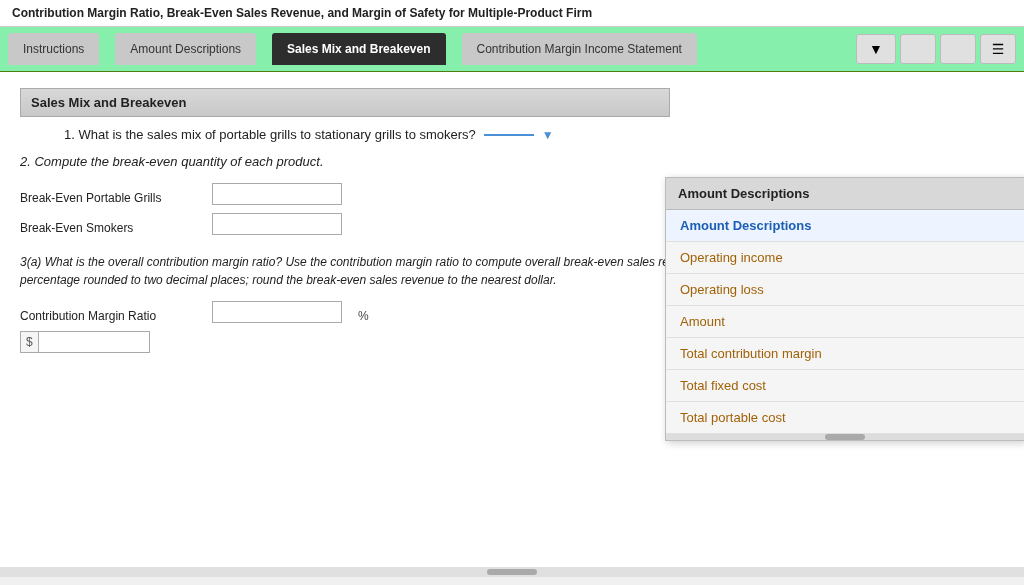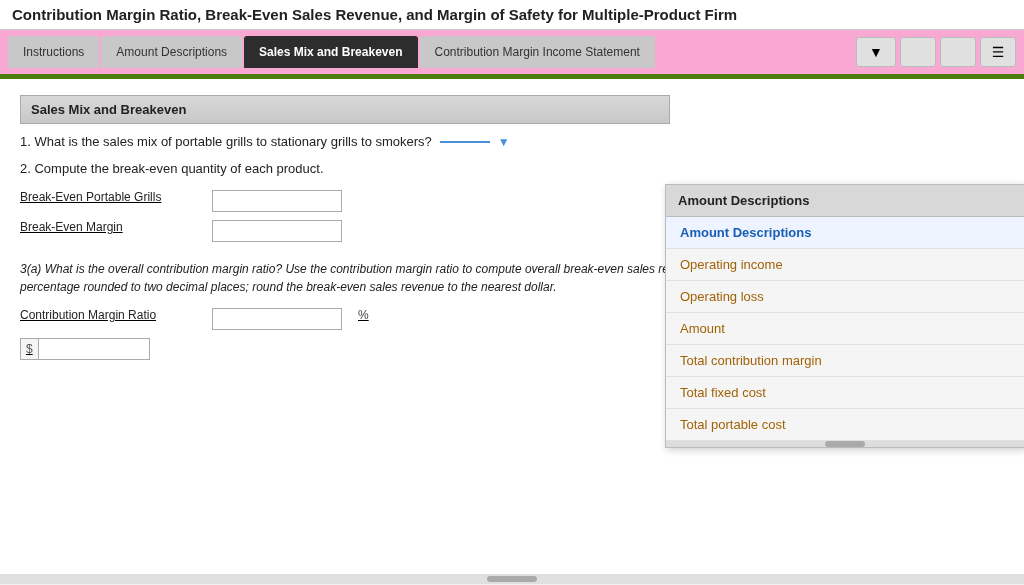--- a/index.html
+++ b/index.html
@@ -11,33 +11,33 @@
       height: 585px;
       overflow: hidden;
       position: relative;
     }
 
     
     .title-bar {
       background: #ffffff;
       border-bottom: 1px solid #ccc;
       padding: 6px 12px;
-      font-size: 15px;
+      font-size: 12px;
       font-weight: bold;
       color: #222;
     }
 
     
     .tab-bar {
-      background: #f9a8d4;
+      background: #86efac;
       display: flex;
       align-items: center;
       padding: 6px 8px;
-      border-bottom: 5px solid #4d7c0f;
-      gap: 2px;
+      border-bottom: 1px solid #4d7c0f;
+      gap: 16px;
     }
 
     .tab {
       padding: 8px 14px;
       font-size: 12px;
       cursor: pointer;
       border-radius: 3px 3px 0 0;
       border: 1px solid transparent;
       color: #333;
       background: #d0d0d0;
@@ -102,42 +102,43 @@
     }
 
     
     .question-text {
       font-size: 13px;
       color: #222;
       margin-bottom: 12px;
       display: flex;
       align-items: center;
       gap: 8px;
+      margin-left: 44px;
     }
 
     .dropdown-arrow {
       color: #4a90d9;
       font-size: 12px;
     }
 
     
     .sub-question {
       font-size: 13px;
+      font-style: italic;
       color: #222;
       margin-bottom: 14px;
       margin-top: 10px;
     }
 
     
     .input-row {
       display: flex;
-      align-items: flex-start;
+      align-items: flex-end;
       margin-bottom: 8px;
       gap: 12px;
-      text-decoration: underline;
     }
 
     .input-label {
       font-size: 12px;
       color: #222;
       min-width: 180px;
     }
 
     .input-field {
       border: 1px solid #aaa;
@@ -289,21 +290,21 @@
 
   <div class="sub-question">2. Compute the break-even quantity of each product.</div>
 
   <div class="input-row">
     <span class="input-label">Break-Even Portable Grills</span>
     <input class="input-field" type="text" value="" style="">
   </div>
 
 
   <div class="input-row">
-    <span class="input-label">Break-Even Margin</span>
+    <span class="input-label">Break-Even Smokers</span>
     <input class="input-field" type="text" value="" style="">
   </div>
 
   <div class="instruction-block" style="margin-top:18px;">3(a) What is the overall contribution margin ratio? Use the contribution margin ratio to compute overall break-even sales revenue. Enter the contribution margin ratio as a percentage rounded to two decimal places; round the break-even sales revenue to the nearest dollar.</div>
 
   <div class="input-row">
     <span class="input-label">Contribution Margin Ratio</span>
     <input class="input-field" type="text" value="" style="">
     <span class="percent-label">%</span>
   </div>

